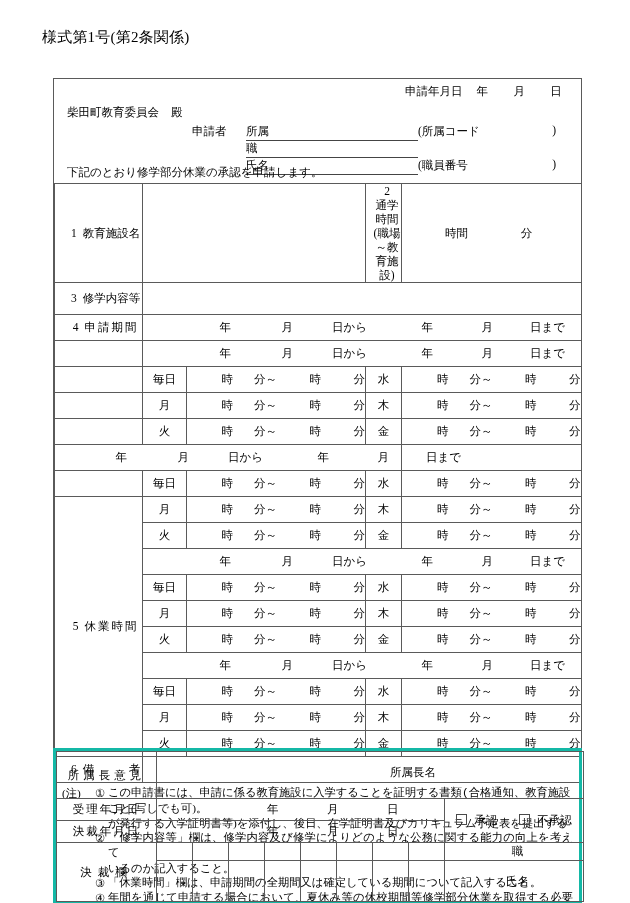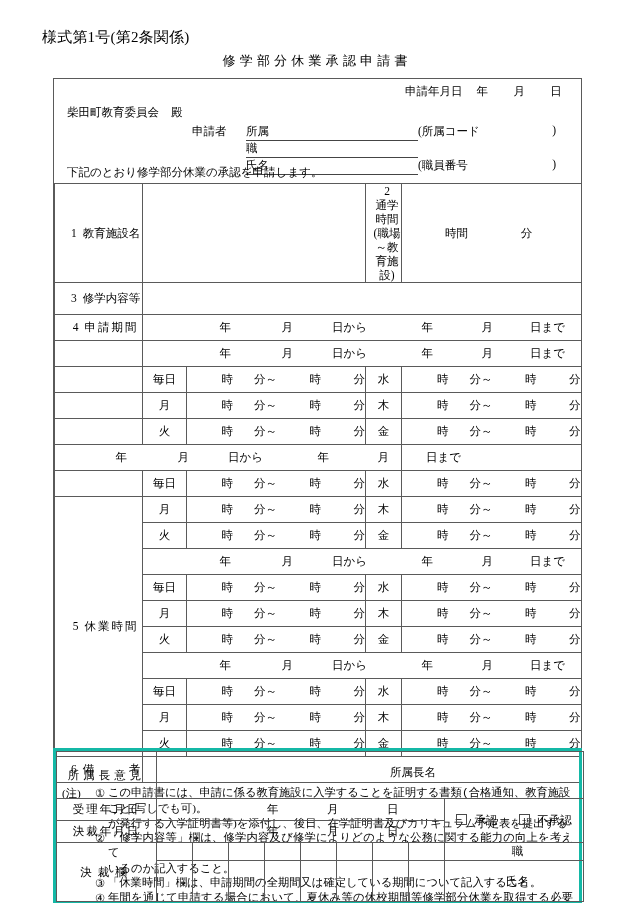--- a/index.html
+++ b/index.html
@@ -280,21 +280,20 @@
     vertical-align: middle;
   }
   .sig-top { padding-bottom: 2px; }
 </style>
 </head>
 <body>
 
 <div class="page">
 
   <div class="form-no">様式第1号(第2条関係)</div>
-  <div class="doc-title">修学部分休業承認申請書</div>
 
   <div class="main-box">
 
     <div class="applicant">
       <div class="apply-date">
         <span>申請年月日</span>
         <span class="g">年</span>
         <span class="g">月</span>
         <span class="g">日</span>
       </div>

